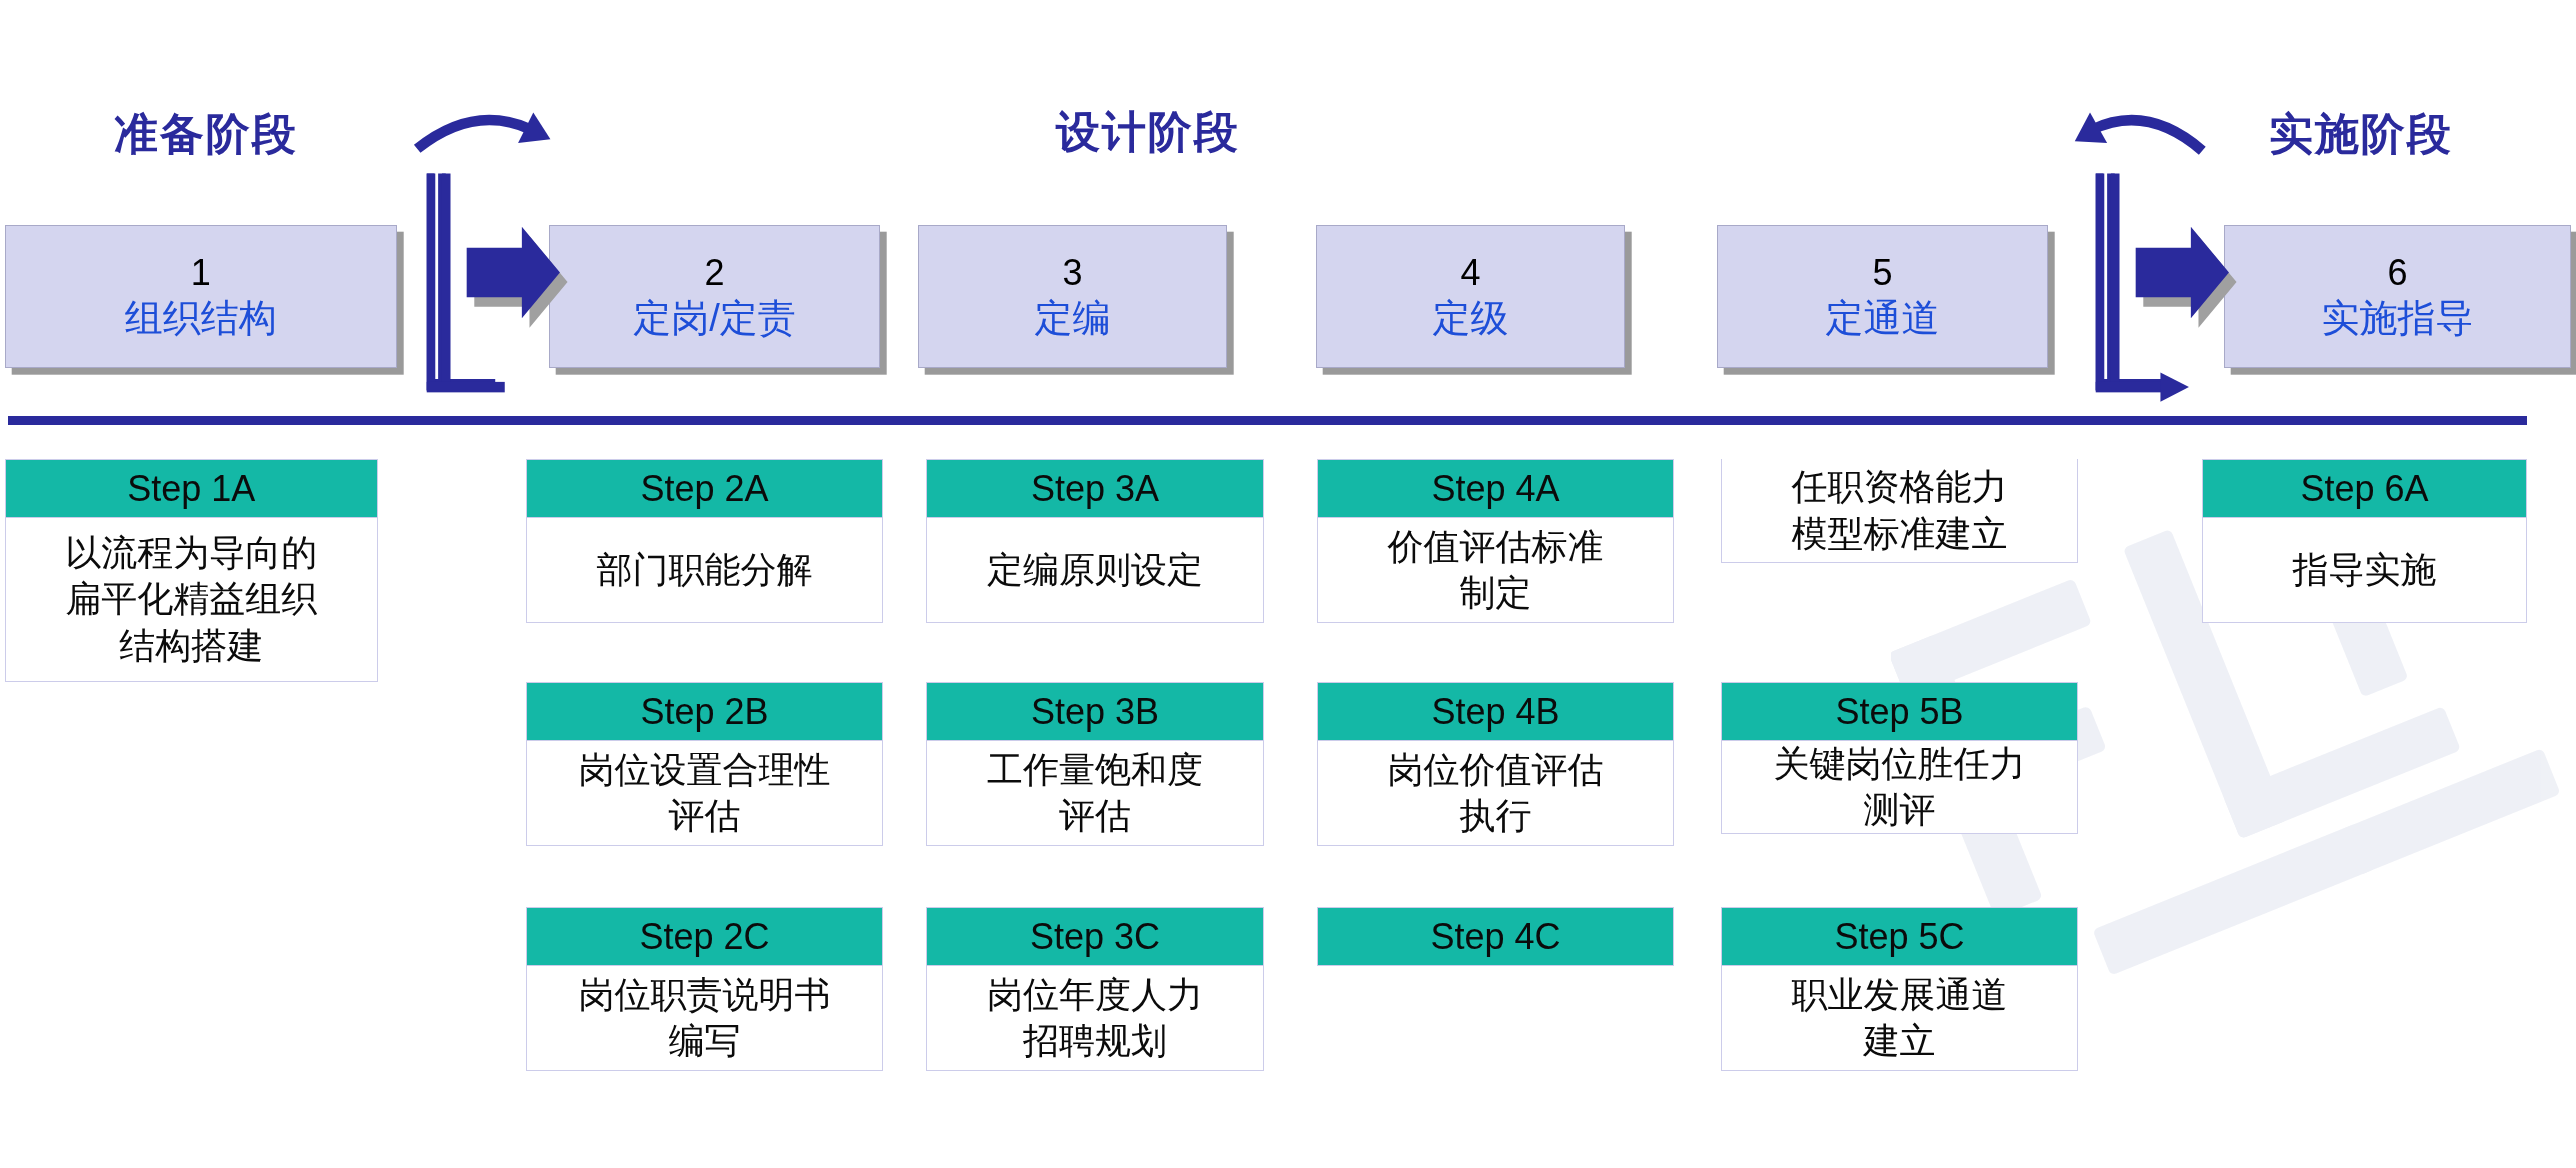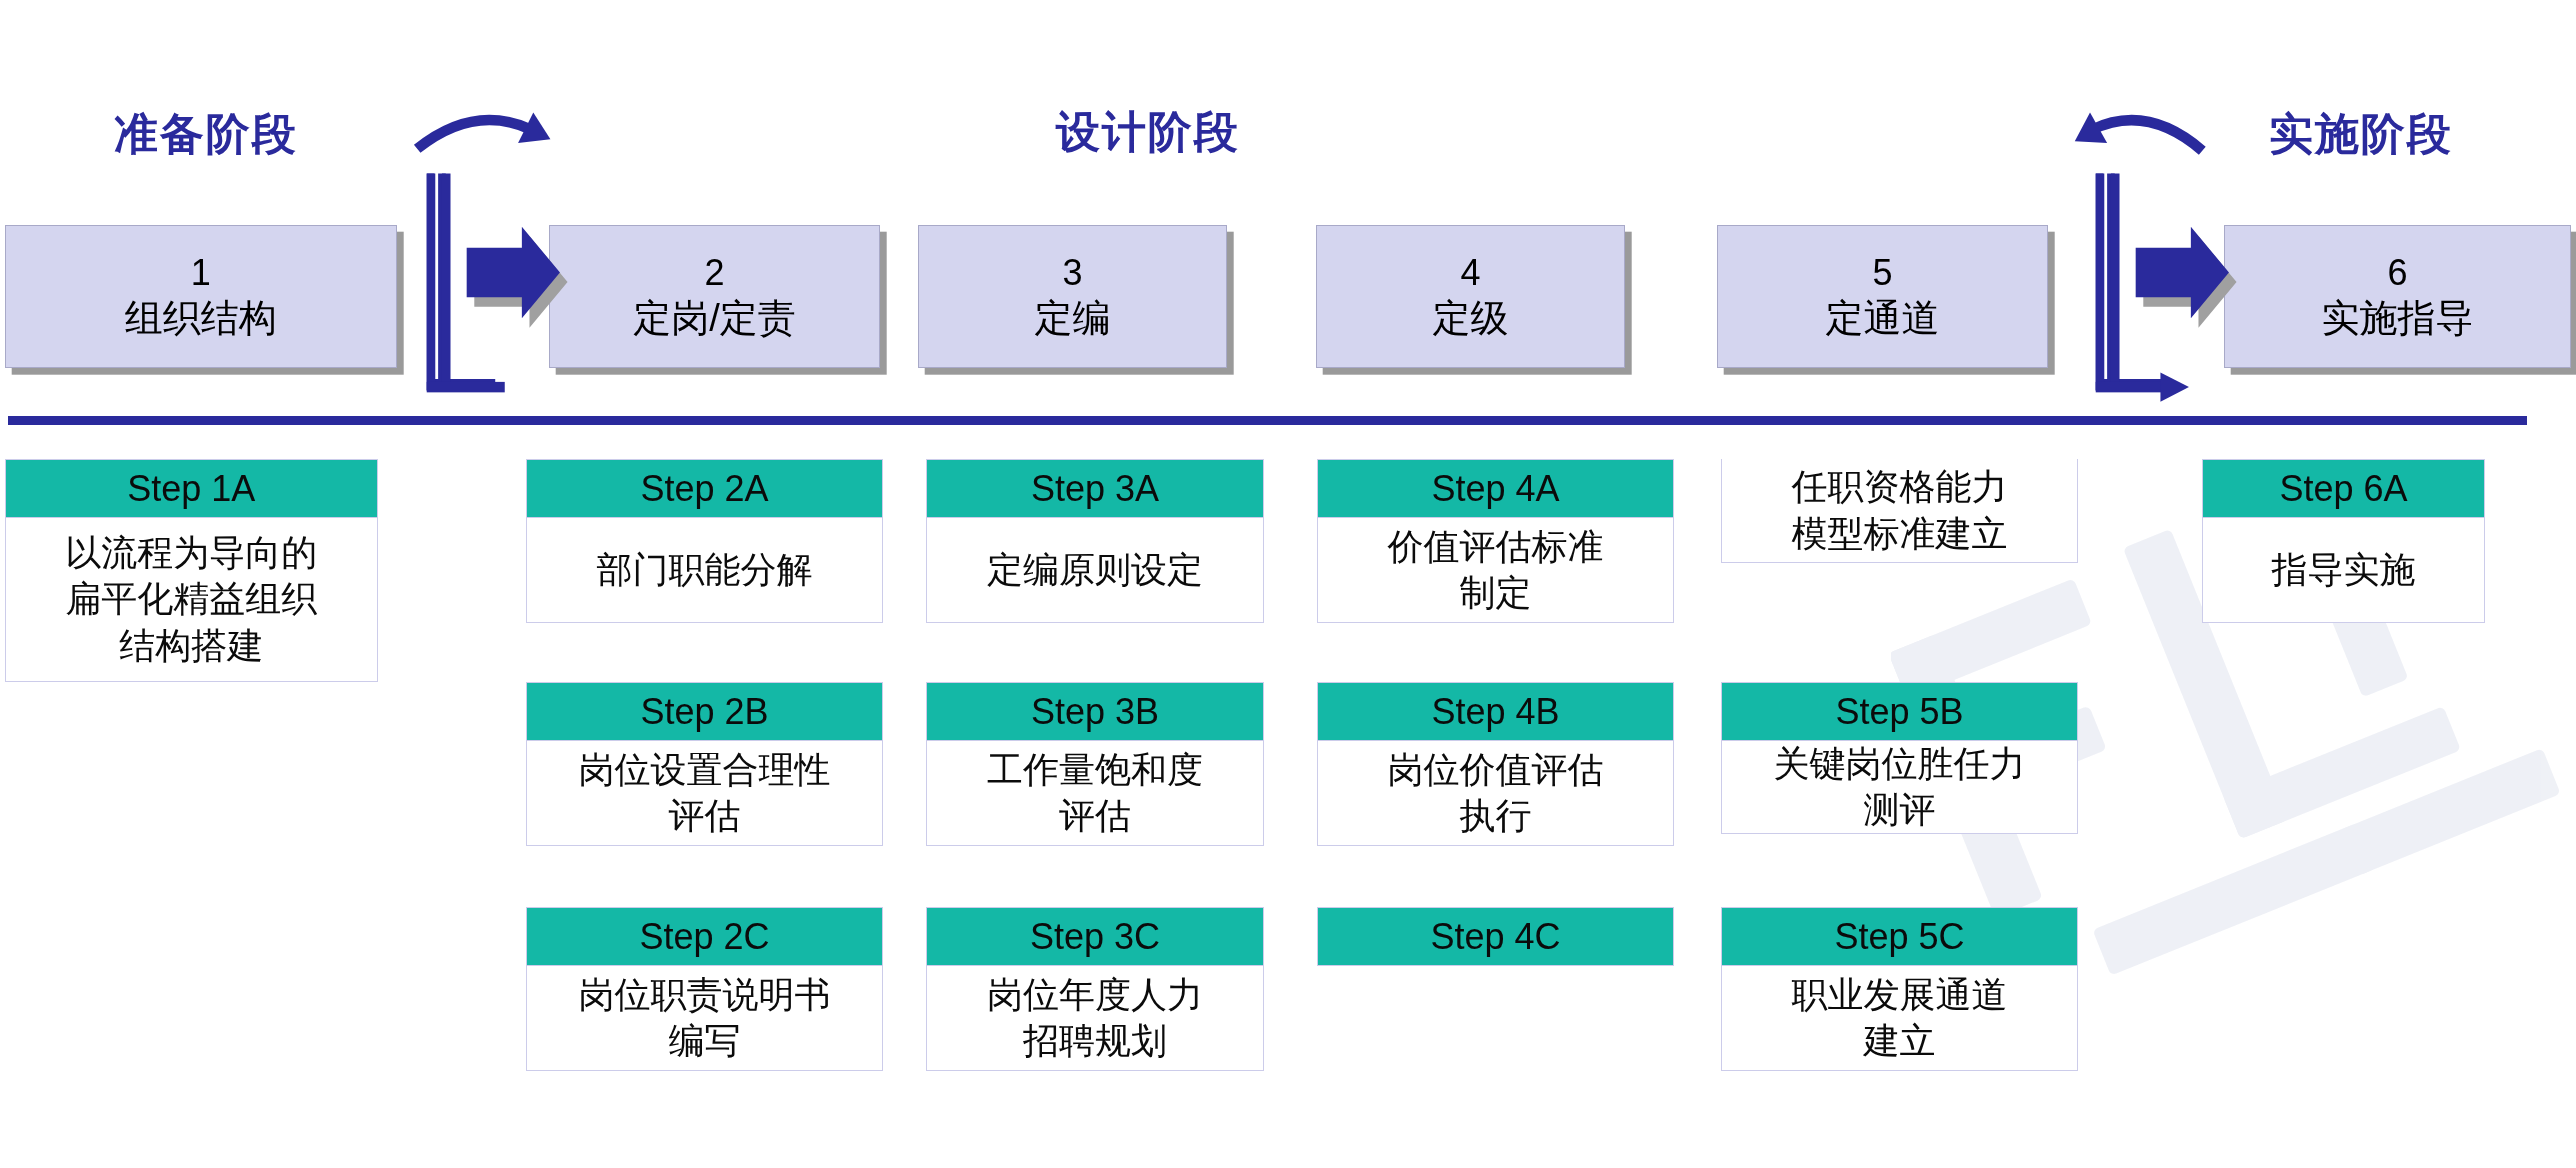--- a/index.html
+++ b/index.html
@@ -54,21 +54,21 @@
     align-items: center;
     justify-content: center;
     line-height: 1.22;
   }
   .stage-num {
     font-size: 36px;
     color: #000;
   }
   .stage-name {
     font-size: 38px;
-    color: #000000;
+    color: #1d4ed8;
     white-space: nowrap;
   }
 
   
   .divider { position: absolute; top: 105px; width: 219px; height: 314px; z-index: 7; }
 
   
   #rule {
     position: absolute;
     left: 7.6px;
@@ -244,18 +244,18 @@
     <div class="step-card" style="left: 1721px; top: 682px; width: 357px;">
       <div class="step-head">Step 5B</div>
       <div class="step-body" style="height: 93px;">关键岗位胜任力
 测评</div>
     </div>
     <div class="step-card" style="left: 1721px; top: 907px; width: 357px;">
       <div class="step-head">Step 5C</div>
       <div class="step-body" style="height: 105px;">职业发展通道
 建立</div>
     </div>
-    <div class="step-card" style="left: 2202px; top: 459px; width: 283px;">
+    <div class="step-card" style="left: 2202px; top: 459px; width: 325px;">
       <div class="step-head">Step 6A</div>
       <div class="step-body" style="height: 105px;">指导实施</div>
     </div>
   </div>
 
 
 </body></html>

